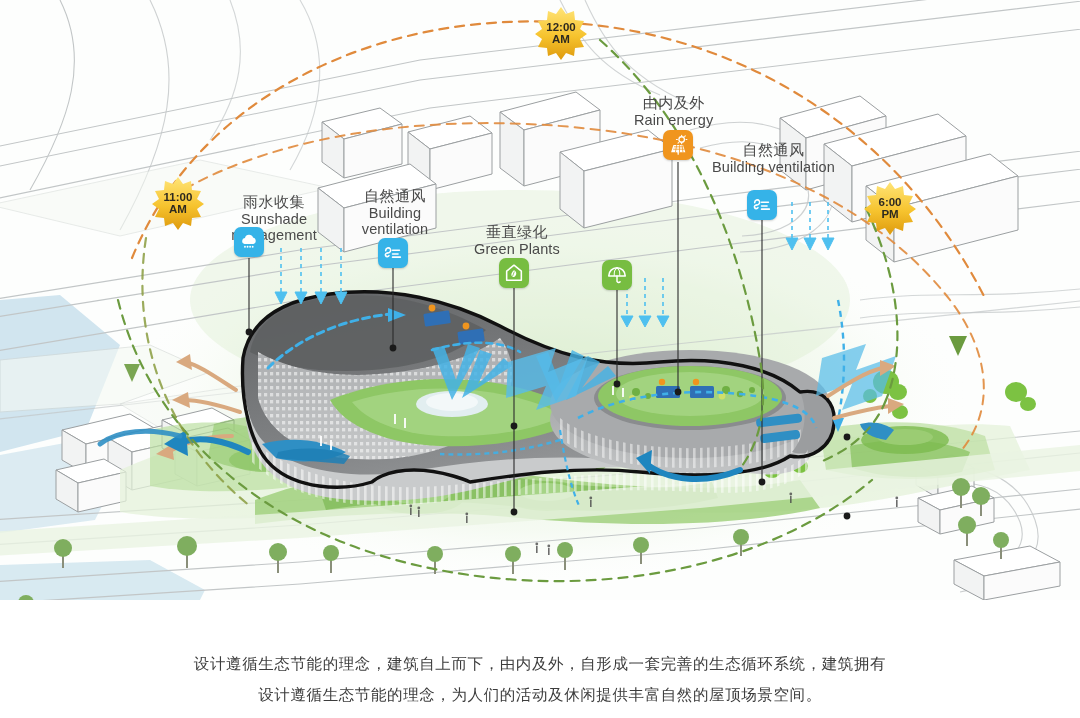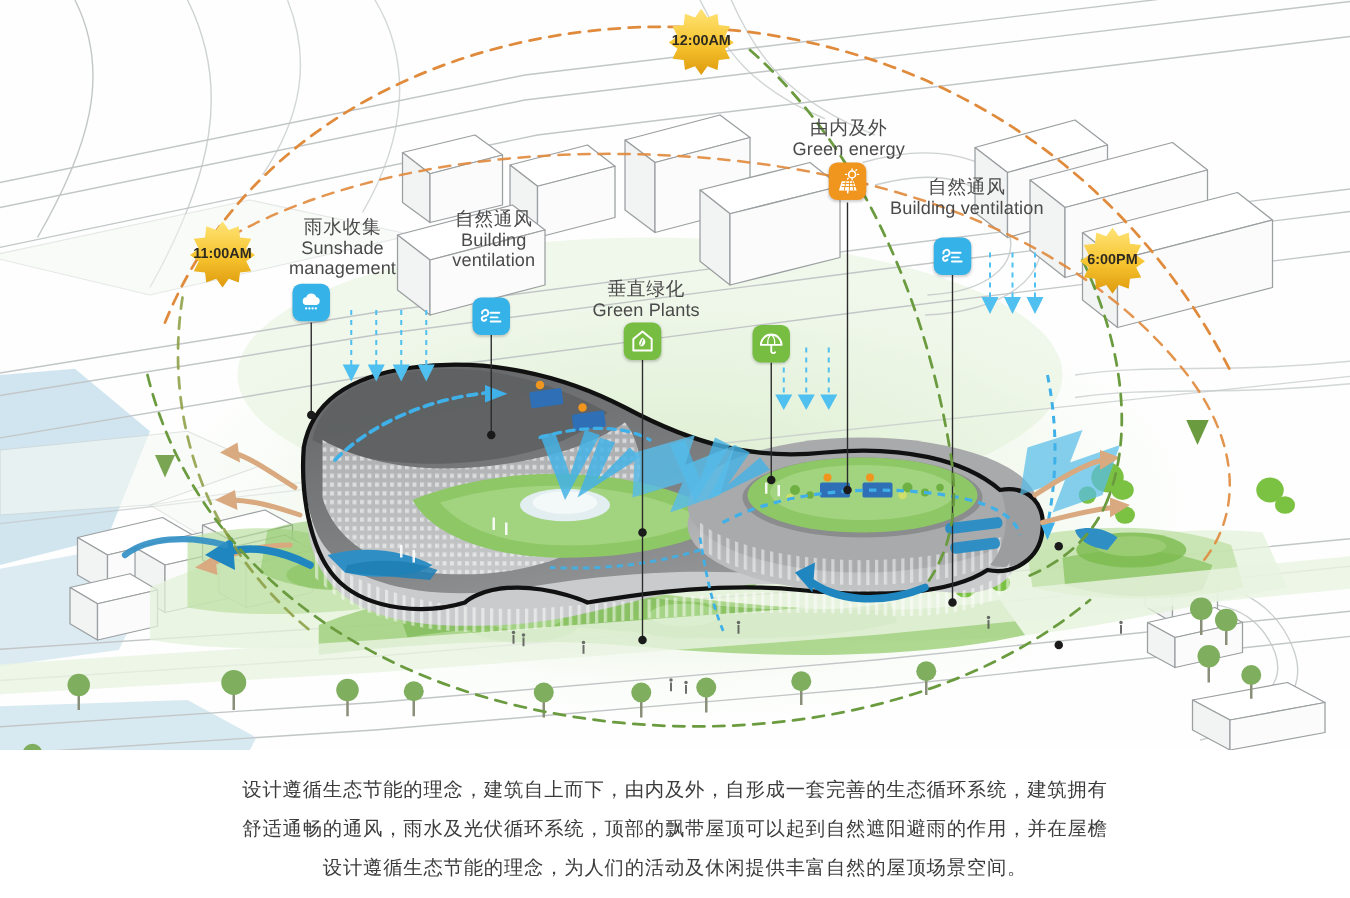--- a/index.html
+++ b/index.html
@@ -8,30 +8,30 @@
   #stage{position:relative;width:1080px;height:718px;background:#fdfefd;overflow:hidden;}
 
   
   .site-svg{position:absolute;left:0;top:0;width:1080px;height:718px;}
 
   
   .anno{position:absolute;color:#4a4a4a;text-align:center;line-height:1.12;
         white-space:nowrap;pointer-events:none;}
   .anno .cn{font-size:15px;letter-spacing:.5px;}
   .anno .en{font-size:14.5px;letter-spacing:.1px;}
-  .anno.wrap{white-space:normal;width:110px;}
+  .anno.wrap{white-space:normal;width:110px;margin-top:20px;}
 
   
   .chip{position:absolute;width:30px;height:30px;border-radius:7px;
         display:flex;align-items:center;justify-content:center;
         box-shadow:0 1px 2px rgba(0,0,0,.18);}
   .chip svg{display:block;}
 
   
-  .sun{position:absolute;width:56px;height:56px;display:flex;flex-direction:row;
+  .sun{position:absolute;width:56px;height:56px;display:flex;flex-direction:column;
        align-items:center;justify-content:center;color:#2e2a20;font-size:11.5px;
        font-weight:700;line-height:1.05;text-align:center;}
   .sun .burst{position:absolute;left:0;top:0;width:56px;height:56px;z-index:0;}
   .sun .txt{position:relative;z-index:1;}
 
   
   #caption{position:absolute;left:0;bottom:8px;width:1080px;text-align:center;
            color:#3c3c3c;font-size:15.5px;line-height:2.0;letter-spacing:.6px;}
   #caption div{padding:0 66px;}
 </style>
@@ -623,21 +623,21 @@
   </div>
 
   <div class="anno" style="left:474px;top:224px;">
     <div class="cn">垂直绿化</div>
     <div class="en">Green Plants</div>
   </div>
 
 
   <div class="anno" style="left:634px;top:95px;">
     <div class="cn">由内及外</div>
-    <div class="en">Green energy</div>
+    <div class="en">Rain energy</div>
   </div>
 
   <div class="anno" style="left:712px;top:142px;">
     <div class="cn">自然通风</div>
     <div class="en">Building ventilation</div>
   </div>
 
   <div class="chip" style="left:234px;top:227px;background:#35b3e8;">
     <svg width="22" height="22" viewBox="0 0 24 24">
       <path fill="#ffffff" d="M7.2,14.2 A3.4,3.4 0 0 1 7.6,7.5 A4.6,4.6 0 0 1 16.4,7.2 A3.6,3.6 0 0 1 16.8,14.2 Z"></path>
@@ -711,17 +711,16 @@
         <path d="M6.2,12 C4.2,12 3.2,13.6 4,15 C4.8,16.4 6.8,16.2 7.6,14.8"></path>
         <path d="M11.5,9 L19,9"></path>
         <path d="M11.5,13 L17.5,13"></path>
         <path d="M11.5,16.5 L20,16.5"></path>
       </g>
     </svg>
   </div>
 
   <div id="caption">
     <div>设计遵循生态节能的理念，建筑自上而下，由内及外，自形成一套完善的生态循环系统，建筑拥有</div>
-    <div>舒适通畅的通风，雨水及光伏循环系统，顶部的飘带屋顶可以起到自然遮阳避雨的作用，并在屋檐</div>
     <div>设计遵循生态节能的理念，为人们的活动及休闲提供丰富自然的屋顶场景空间。</div>
   </div>
 
 </div>
 
 </body></html>

